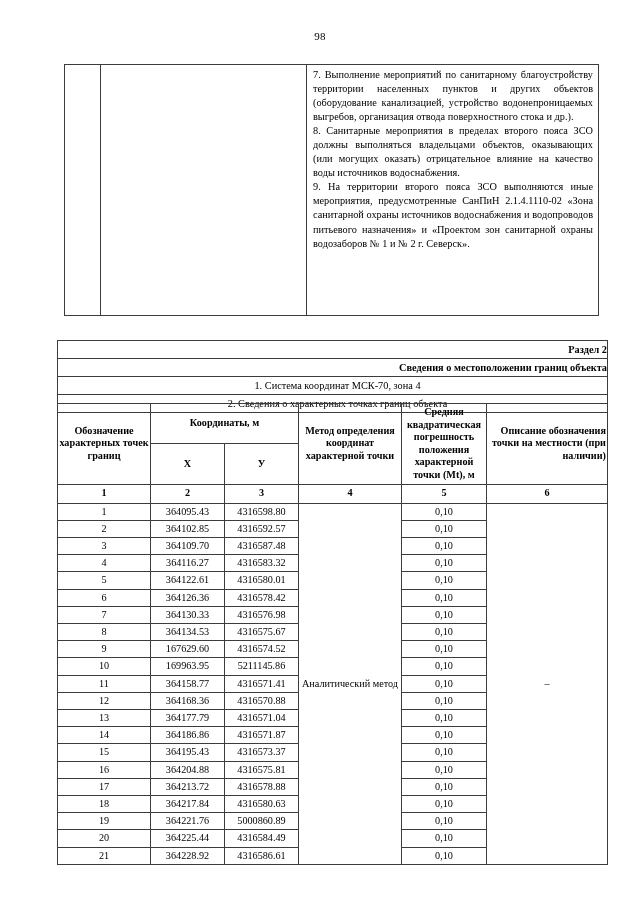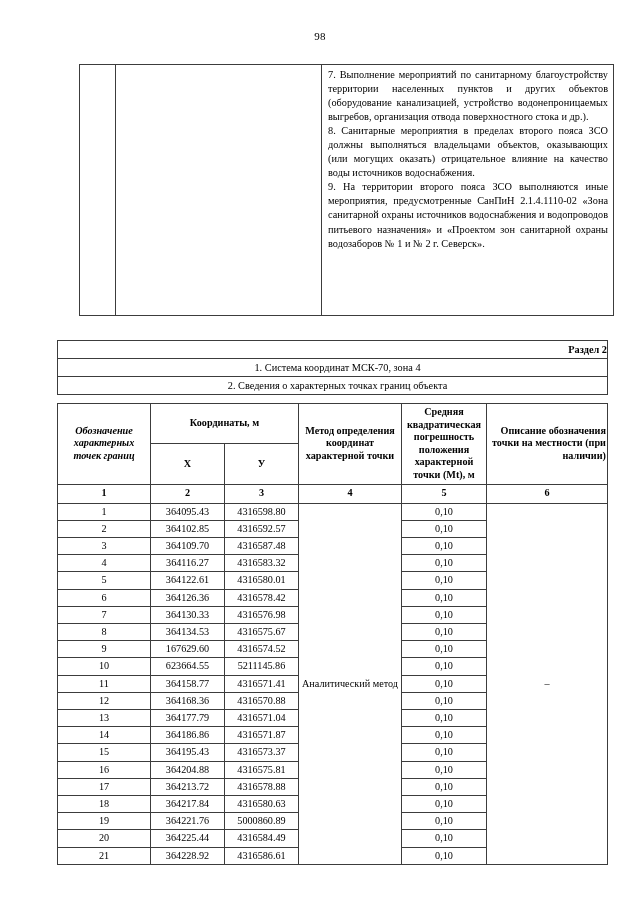--- a/index.html
+++ b/index.html
@@ -41,21 +41,21 @@
   }
   table td, table th {
     border: 1px solid #3c3c3c;
     vertical-align: top;
     padding: 0;
   }
 
   
   .top-table {
     position: absolute;
-    left: 79px;
+    left: 64px;
     top: 64px;
     width: 533px;
     font-family: Liberation Serif, serif;
   }
   .top-table td {
     height: 250px;
   }
   .top-table .c1 { width: 35px; }
   .top-table .c2 { width: 205px; }
   .top-table .c3 { width: 291px; }
@@ -104,21 +104,21 @@
   }
   .coord-table td {
     vertical-align: middle;
     text-align: center;
   }
   .coord-table thead td {
     font-weight: bold;
     line-height: 12.6px;
     padding: 2px 1px;
   }
-  .coord-table .w1 { width: 90px; font-style: italic; }
+  .coord-table .w1 { width: 90px; }
   .coord-table .w2 { width: 81px; }
   .coord-table .w3 { width: 80px; }
   .coord-table .w4 { width: 100px; }
   .coord-table .w5 { width: 82px; }
   .coord-table .w6 { width: 118px; text-align: right; }
 
   .numrow td {
     font-weight: bold;
     height: 14px;
     line-height: 14px;
@@ -154,20 +154,23 @@
         </td>
       </tr>
     </tbody>
   </table>
 
   <table class="sec-table">
     <tbody>
       <tr class="row-title">
         <td>Раздел 2</td>
       </tr>
+      <tr class="row-title">
+        <td>Сведения о местоположении границ объекта</td>
+      </tr>
       <tr class="row-sub">
         <td>1. Система координат МСК-70, зона 4</td>
       </tr>
       <tr class="row-sub">
         <td>2. Сведения о характерных точках границ объекта</td>
       </tr>
     </tbody>
   </table>
 
   <table class="coord-table">
@@ -244,21 +247,21 @@
           <td>0,10</td>
         </tr>
         <tr class="datarow">
           <td>9</td>
           <td>167629.60</td>
           <td>4316574.52</td>
           <td>0,10</td>
         </tr>
         <tr class="datarow">
           <td>10</td>
-          <td>623664.55</td>
+          <td>169963.95</td>
           <td>5211145.86</td>
           <td>0,10</td>
         </tr>
         <tr class="datarow">
           <td>11</td>
           <td>364158.77</td>
           <td>4316571.41</td>
           <td>0,10</td>
         </tr>
         <tr class="datarow">

